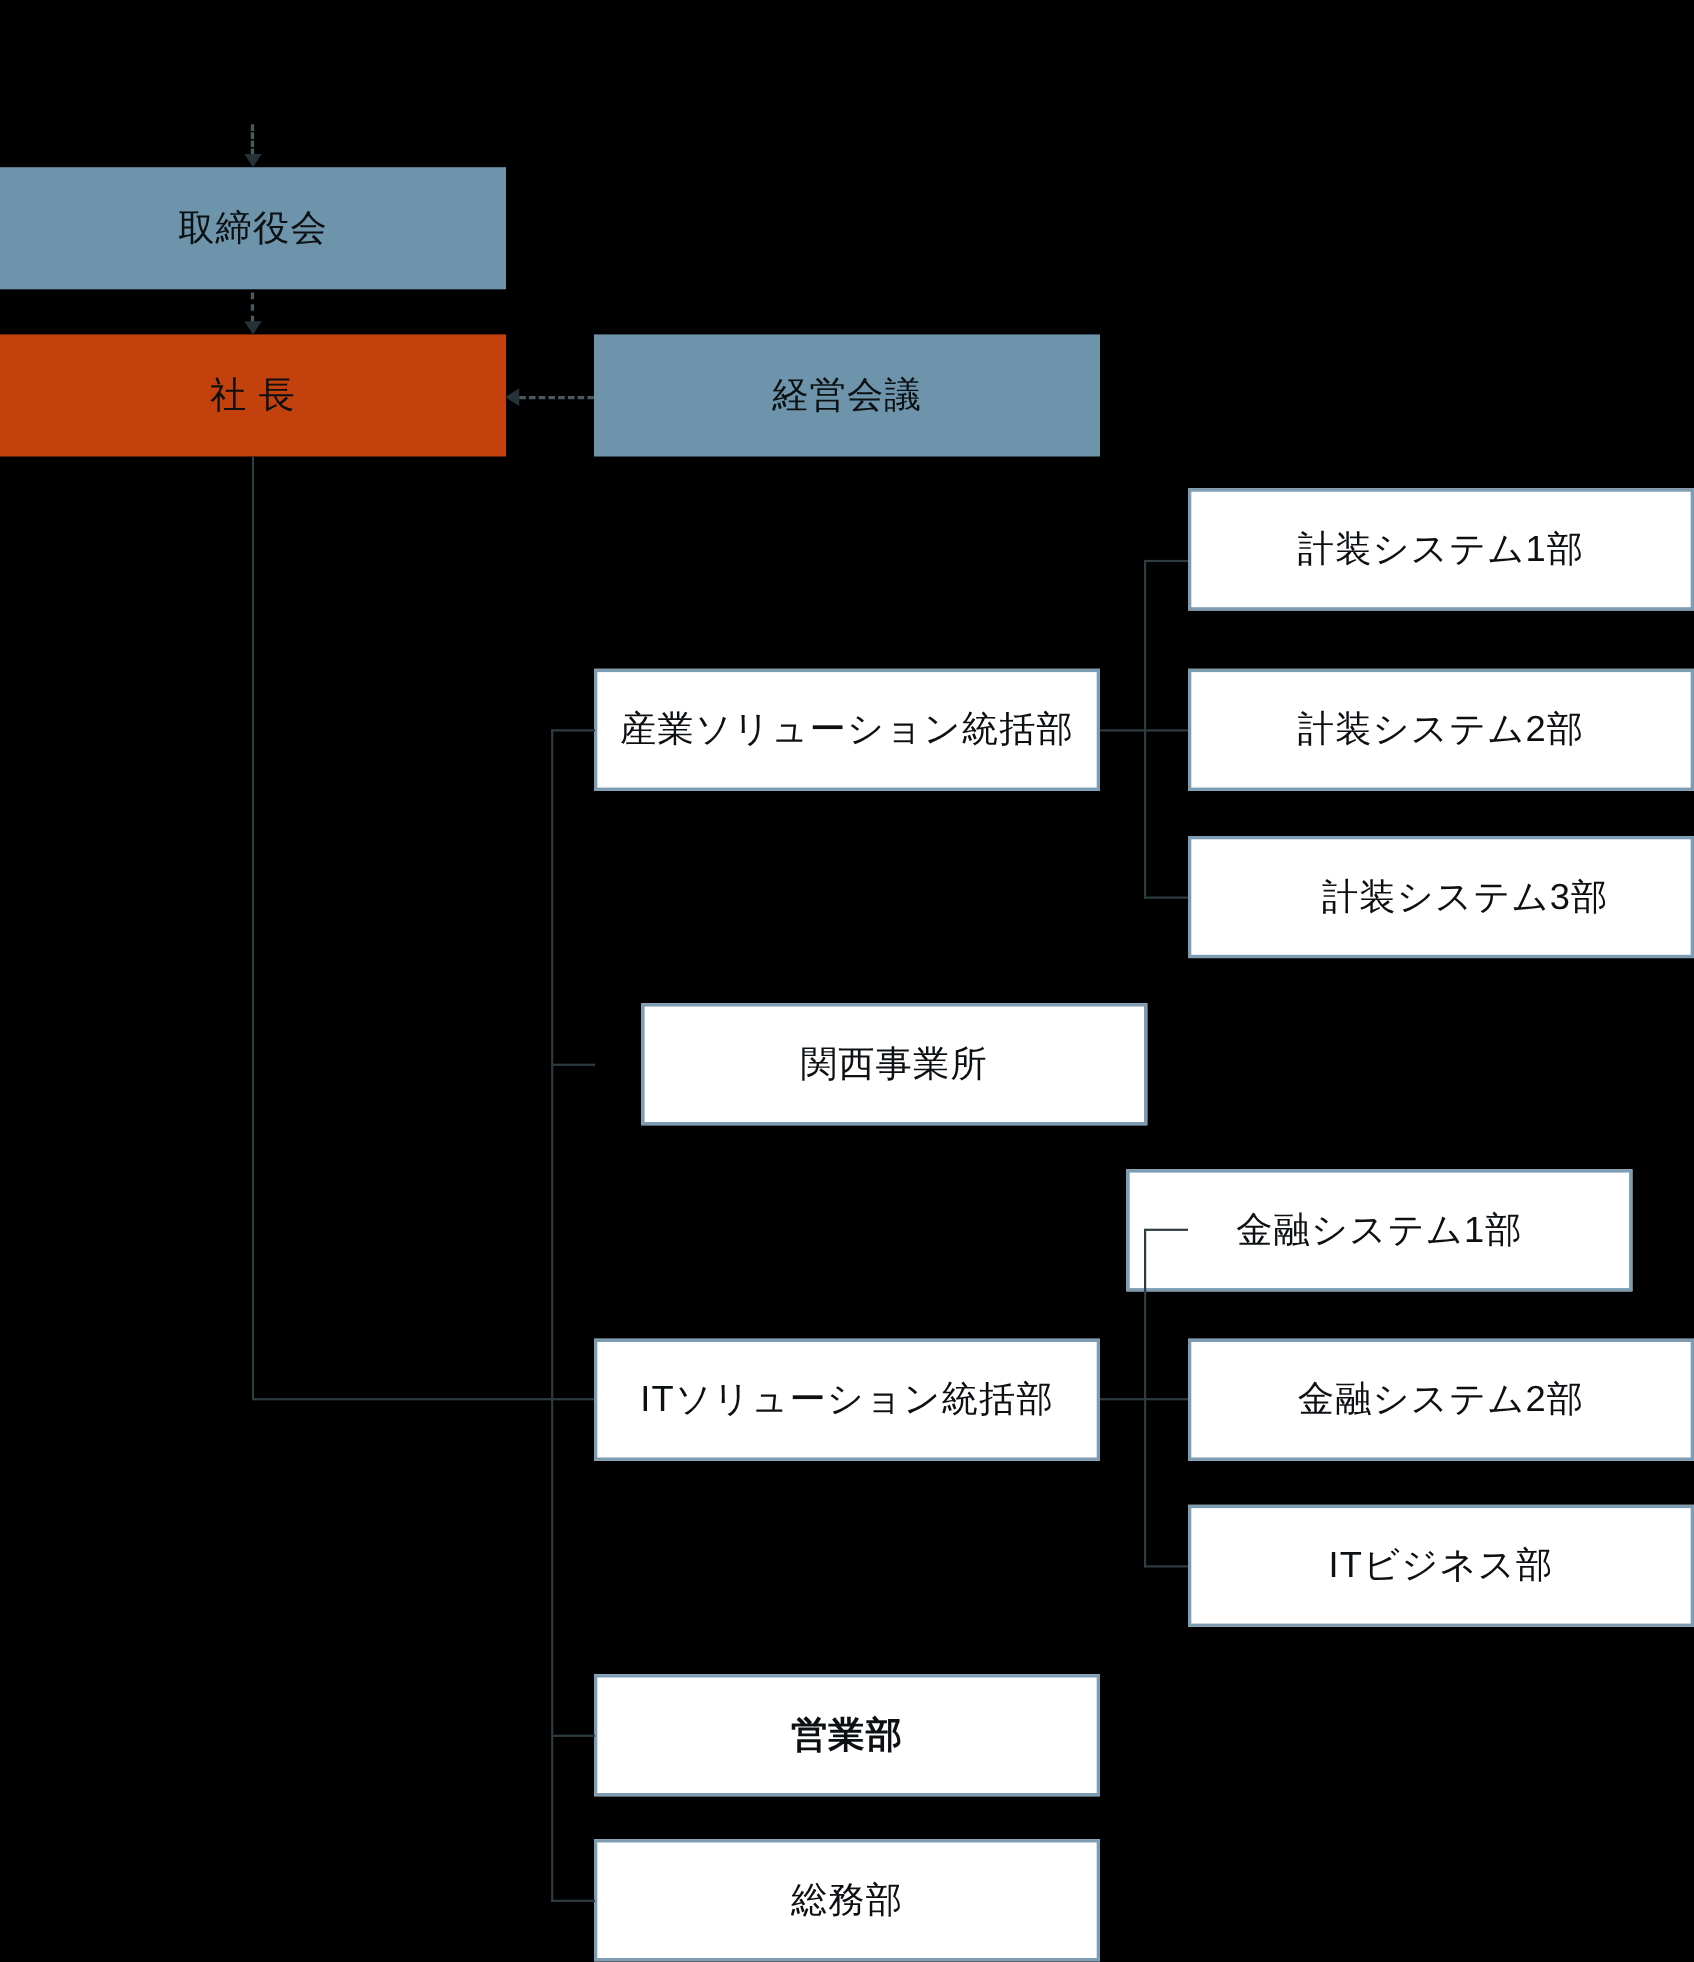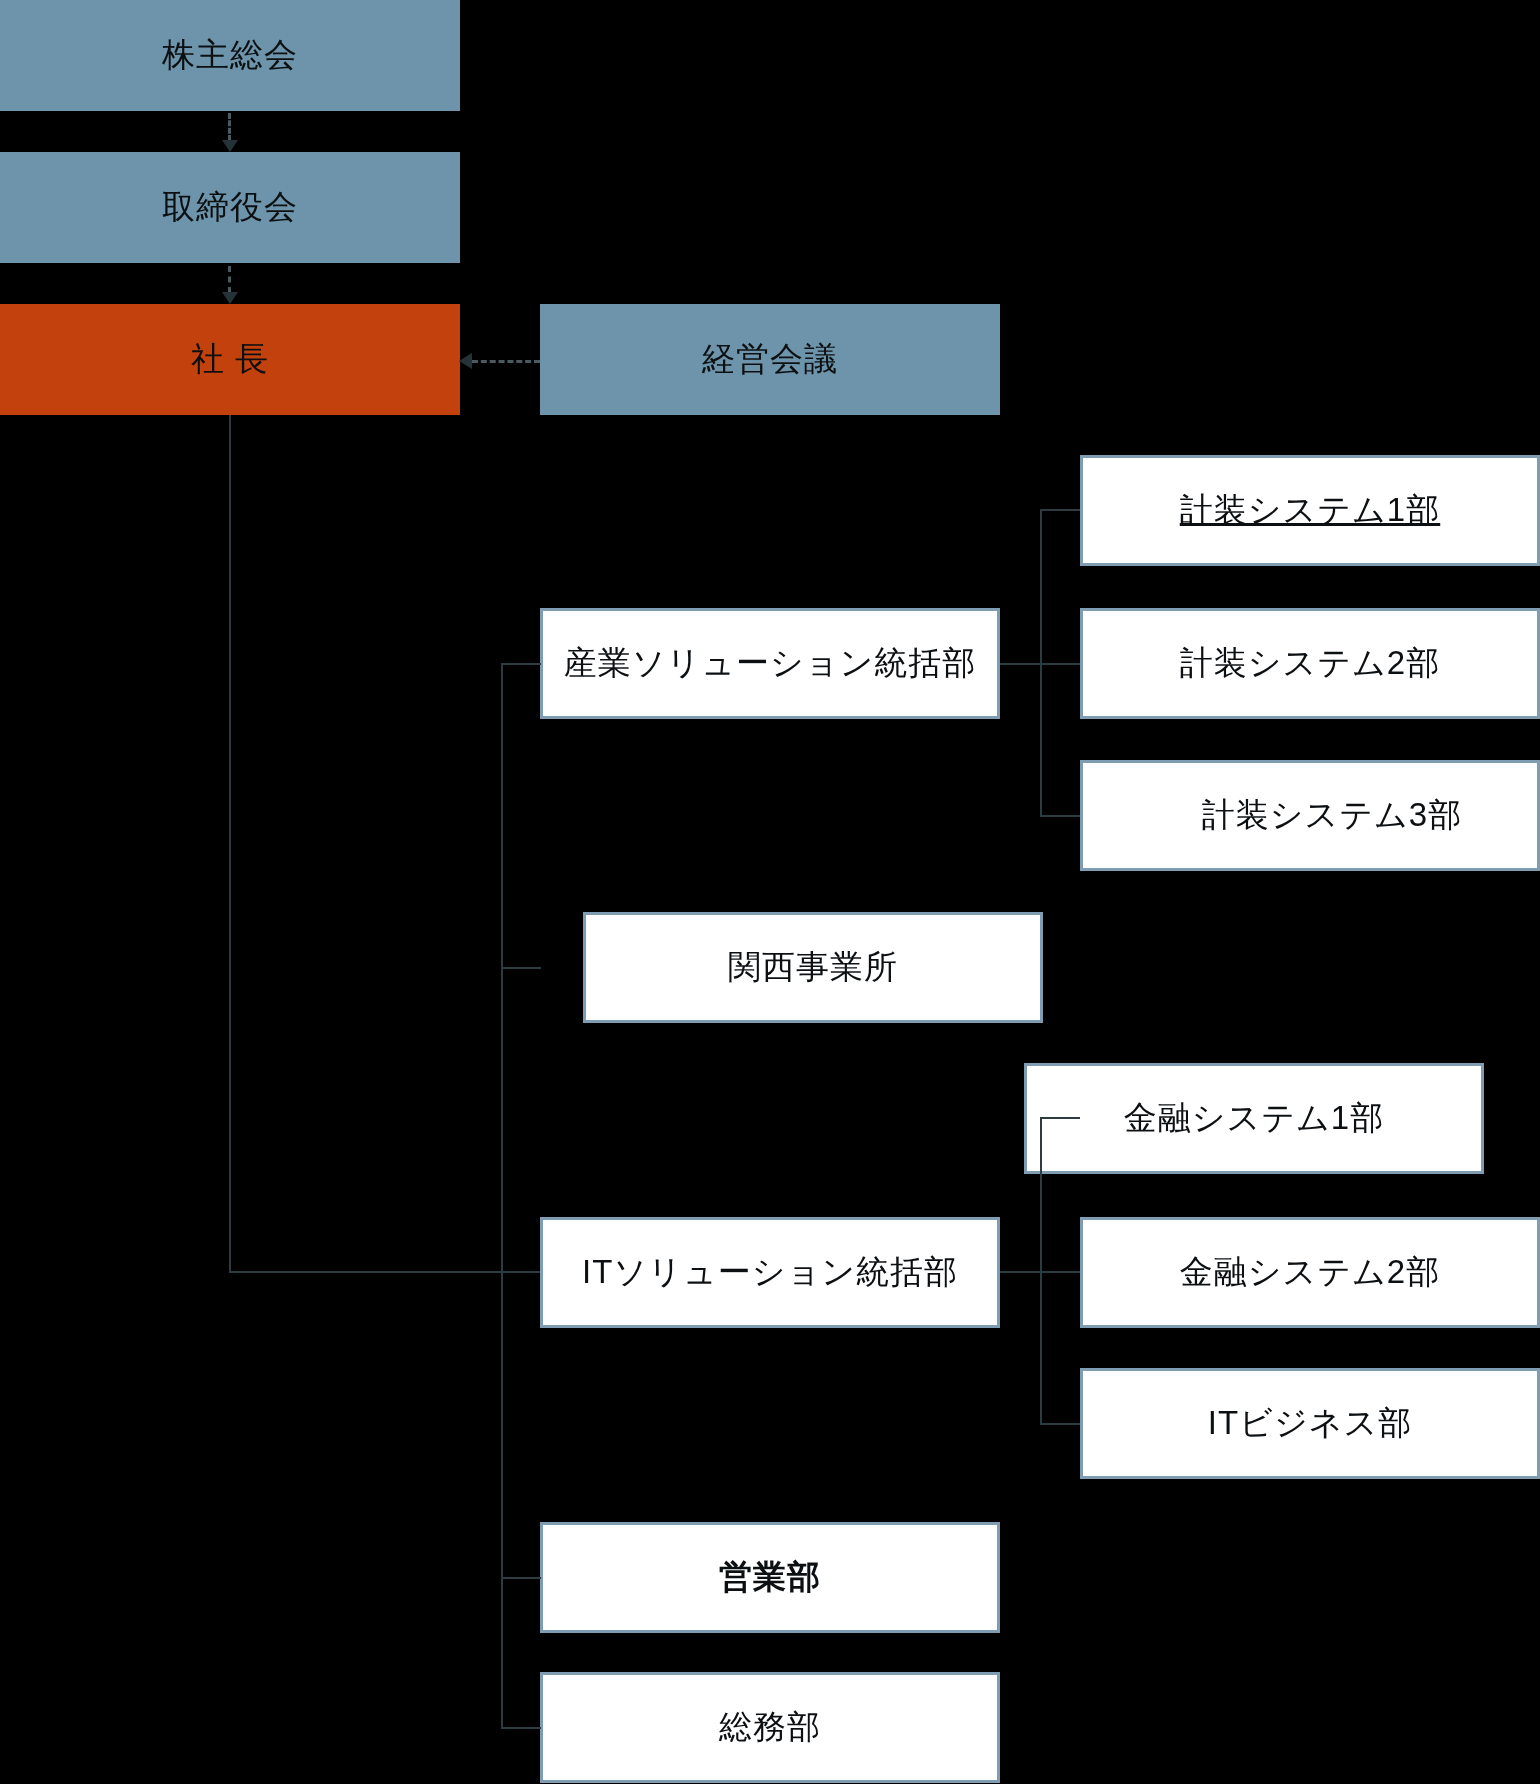--- a/index.html
+++ b/index.html
@@ -45,21 +45,21 @@
     border-top: 8px solid transparent;
     border-bottom: 8px solid transparent;
     border-right: 13px solid #253338;
   }
 
   
   #n-shareholders { left: 0;    top: 0;    }
   #n-board        { left: 0;    top: 152;  }
   #n-president    { left: 0;    top: 304;  }
   #n-management   { left: 540px; top: 304px; }
-  #n-keiso1       { left: 1080px; top: 455px; text-decoration: underline; }
+  #n-keiso1       { left: 1080px; top: 444px; }
   #n-industrial   { left: 540px;  top: 608px; }
   #n-keiso2       { left: 1080px; top: 608px; }
   #n-keiso3       { left: 1080px; top: 760px; padding-left: 44px; }
   #n-kansai       { left: 540px;  top: 912px; margin-left: 43px; }
   #n-kinyu1       { left: 1024px; top: 1063px; }
   #n-itsol        { left: 540px;  top: 1217px; }
   #n-kinyu2       { left: 1080px; top: 1217px; }
   #n-itbiz        { left: 1080px; top: 1368px; }
   #n-sales        { left: 540px;  top: 1522px; font-weight: bold; }
   #n-soumu        { left: 540px;  top: 1672px; }
@@ -67,21 +67,20 @@
   #n-shareholders, #n-board, #n-president { left: 0; }
   #n-shareholders { top: 0; }
   #n-board { top: 152px; }
   #n-president { top: 304px; }
 </style>
 </head>
 <body>
 
 <div id="stage">
 
-  <div class="box gov" id="n-shareholders">株主総会</div>
   <div class="box gov" id="n-board">取締役会</div>
   <div class="box pres" id="n-president">社 長</div>
   <div class="box gov" id="n-management">経営会議</div>
 
   <div class="box dept" id="n-industrial">産業ソリューション統括部</div>
   <div class="box dept" id="n-kansai">関西事業所</div>
   <div class="box dept" id="n-itsol">ITソリューション統括部</div>
   <div class="box dept" id="n-sales">営業部</div>
   <div class="box dept" id="n-soumu">総務部</div>
 

